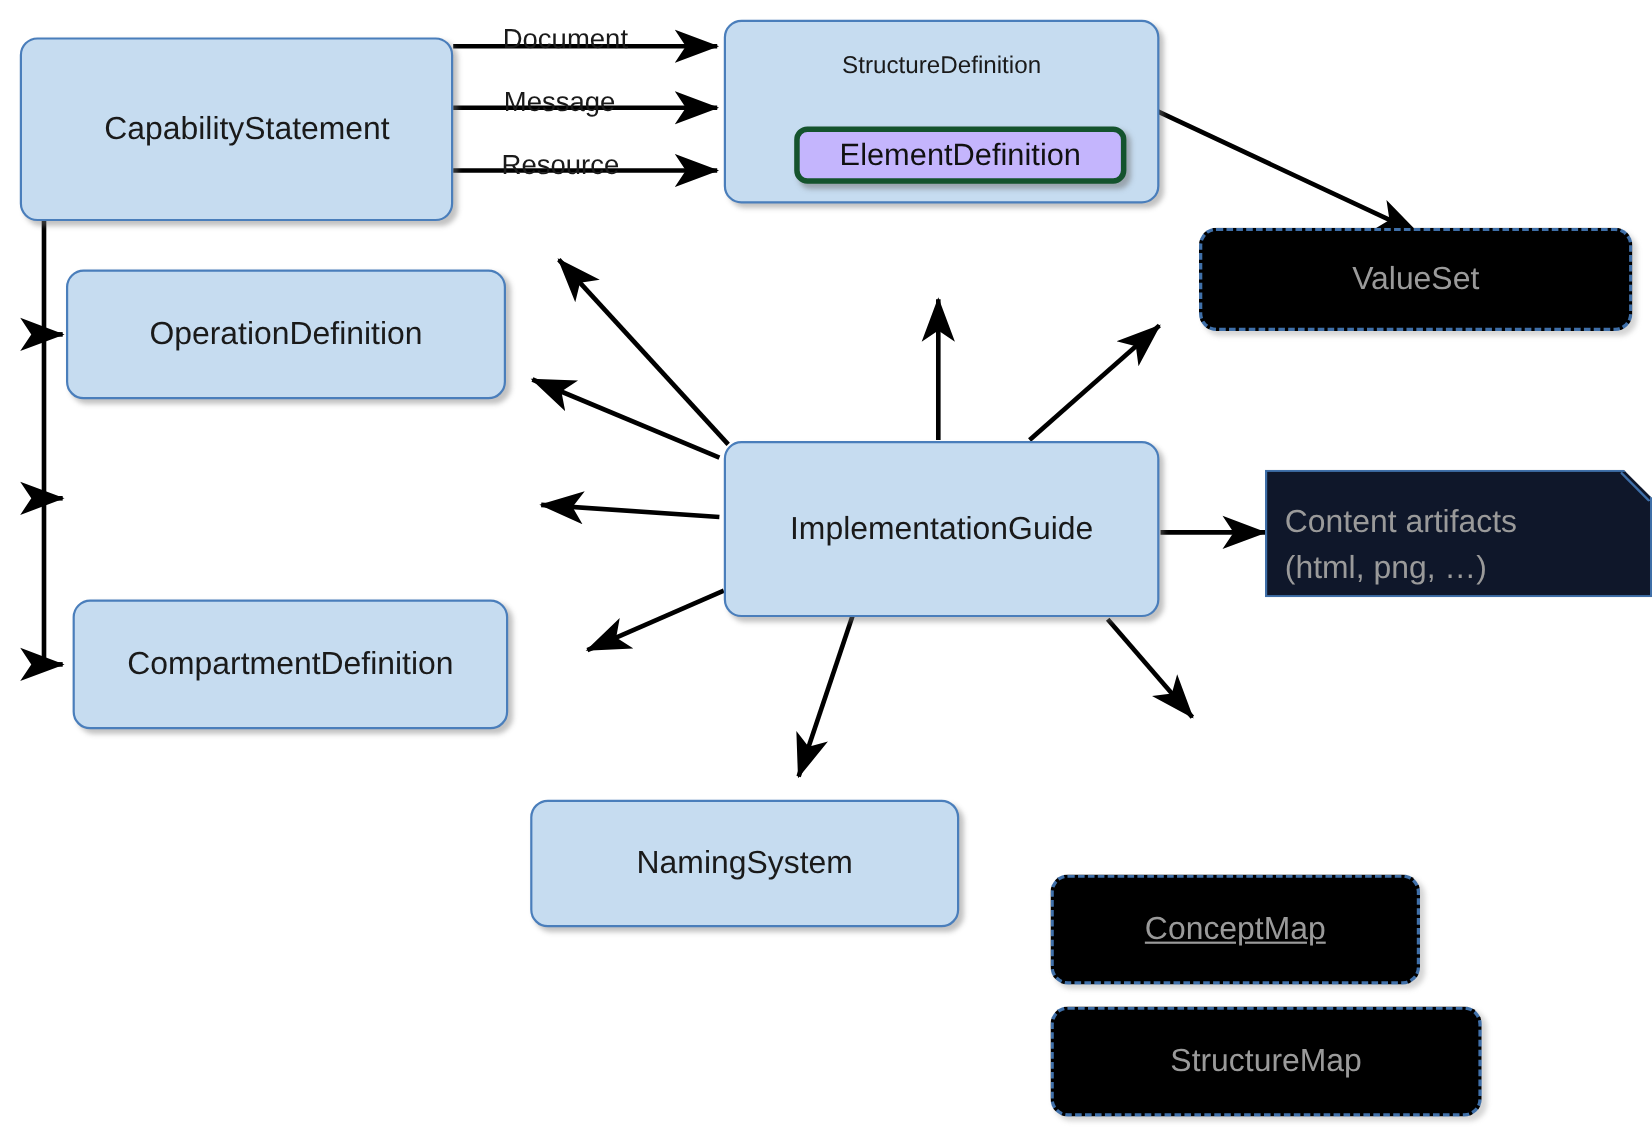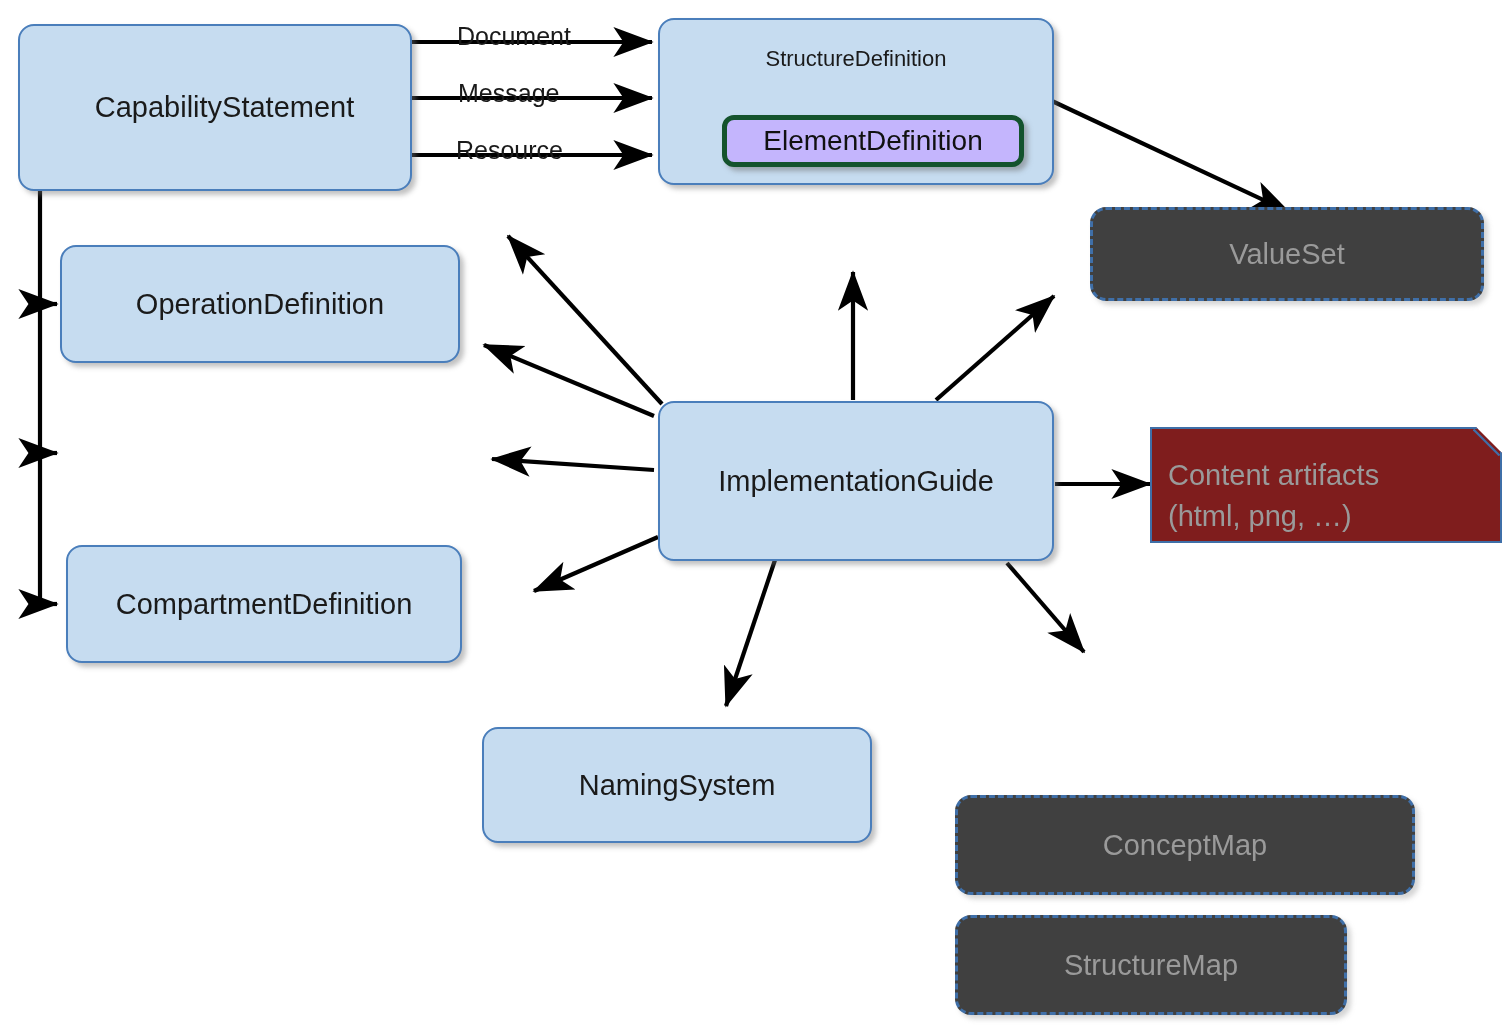--- a/index.html
+++ b/index.html
@@ -44,28 +44,28 @@
   
   .nested {
     background: #c4b5fd;
     border: 5px solid #14532d;
     color: #111111;
     border-radius: 12px;
     box-shadow: 4px 4px 5px rgba(110,110,110,0.5);
   }
   
   .dashed {
-    background: #404040;
+    background: #000000;
     border: 3px dashed #3f6fa8;
     color: #9a9a9a;
     box-shadow: 4px 4px 5px rgba(150,150,150,0.40);
   }
   
   .note {
-    background: #7f1d1d;
+    background: #0f172a;
     border: 2px solid #3f6fa8;
     border-radius: 0;
     color: #9a9a9a;
     justify-content: flex-start;
     align-items: center;
     text-align: left;
     padding: 0 0 0 16px;
     clip-path: polygon(0 0, calc(100% - 26px) 0, 100% 26px, 100% 100%, 0 100%);
   }
   .note .note-fold {
@@ -127,21 +127,21 @@
       <line x1="40" y1="304" x2="57" y2="304"></line>
       <line x1="40" y1="453" x2="57" y2="453"></line>
       <line x1="40" y1="604" x2="57" y2="604"></line>
     </g>
   </svg>
 
   <div class="edge-label lbl-25" style="left:457px; top:6px;">Document</div>
   <div class="edge-label lbl-25" style="left:458px; top:63px;">Message</div>
   <div class="edge-label lbl-25" style="left:456px; top:120px;">Resource</div>
 
-  <div class="node solid lbl-29" style="left:18px; top:24px; width:394px; height:167px;padding-left:19px;">
+  <div class="node solid lbl-29" style="left:18px; top:34px; width:394px; height:167px;padding-left:19px;">
     <span>CapabilityStatement</span>
   </div>
 
   <div class="node solid" style="left:658px; top:18px; width:396px; height:167px; display:block;">
     <div style="position:absolute; left:0; top:26px; width:100%; text-align:center; font-size:22px;">StructureDefinition</div>
     <div class="node nested lbl-28" style="left:62px; top:95px; width:302px; height:52px;">
       <span>ElementDefinition</span>
     </div>
   </div>
 
@@ -170,21 +170,21 @@
       <div>Content artifacts</div>
       <div>(html, png, …)</div>
     </div>
   </div>
 
   <div class="node solid lbl-29" style="left:482px; top:727px; width:390px; height:116px;">
     <span>NamingSystem</span>
   </div>
 
 
-  <div class="node dashed lbl-29" style="left:955px; top:795px; width:460px; height:100px;">
+  <div class="node dashed lbl-29" style="left:955px; top:795px; width:336px; height:100px;text-decoration:underline;">
     <span>ConceptMap</span>
   </div>
 
   <div class="node dashed lbl-29" style="left:955px; top:915px; width:392px; height:100px;">
     <span>StructureMap</span>
   </div>
 
 </div>
 
 </body></html>

